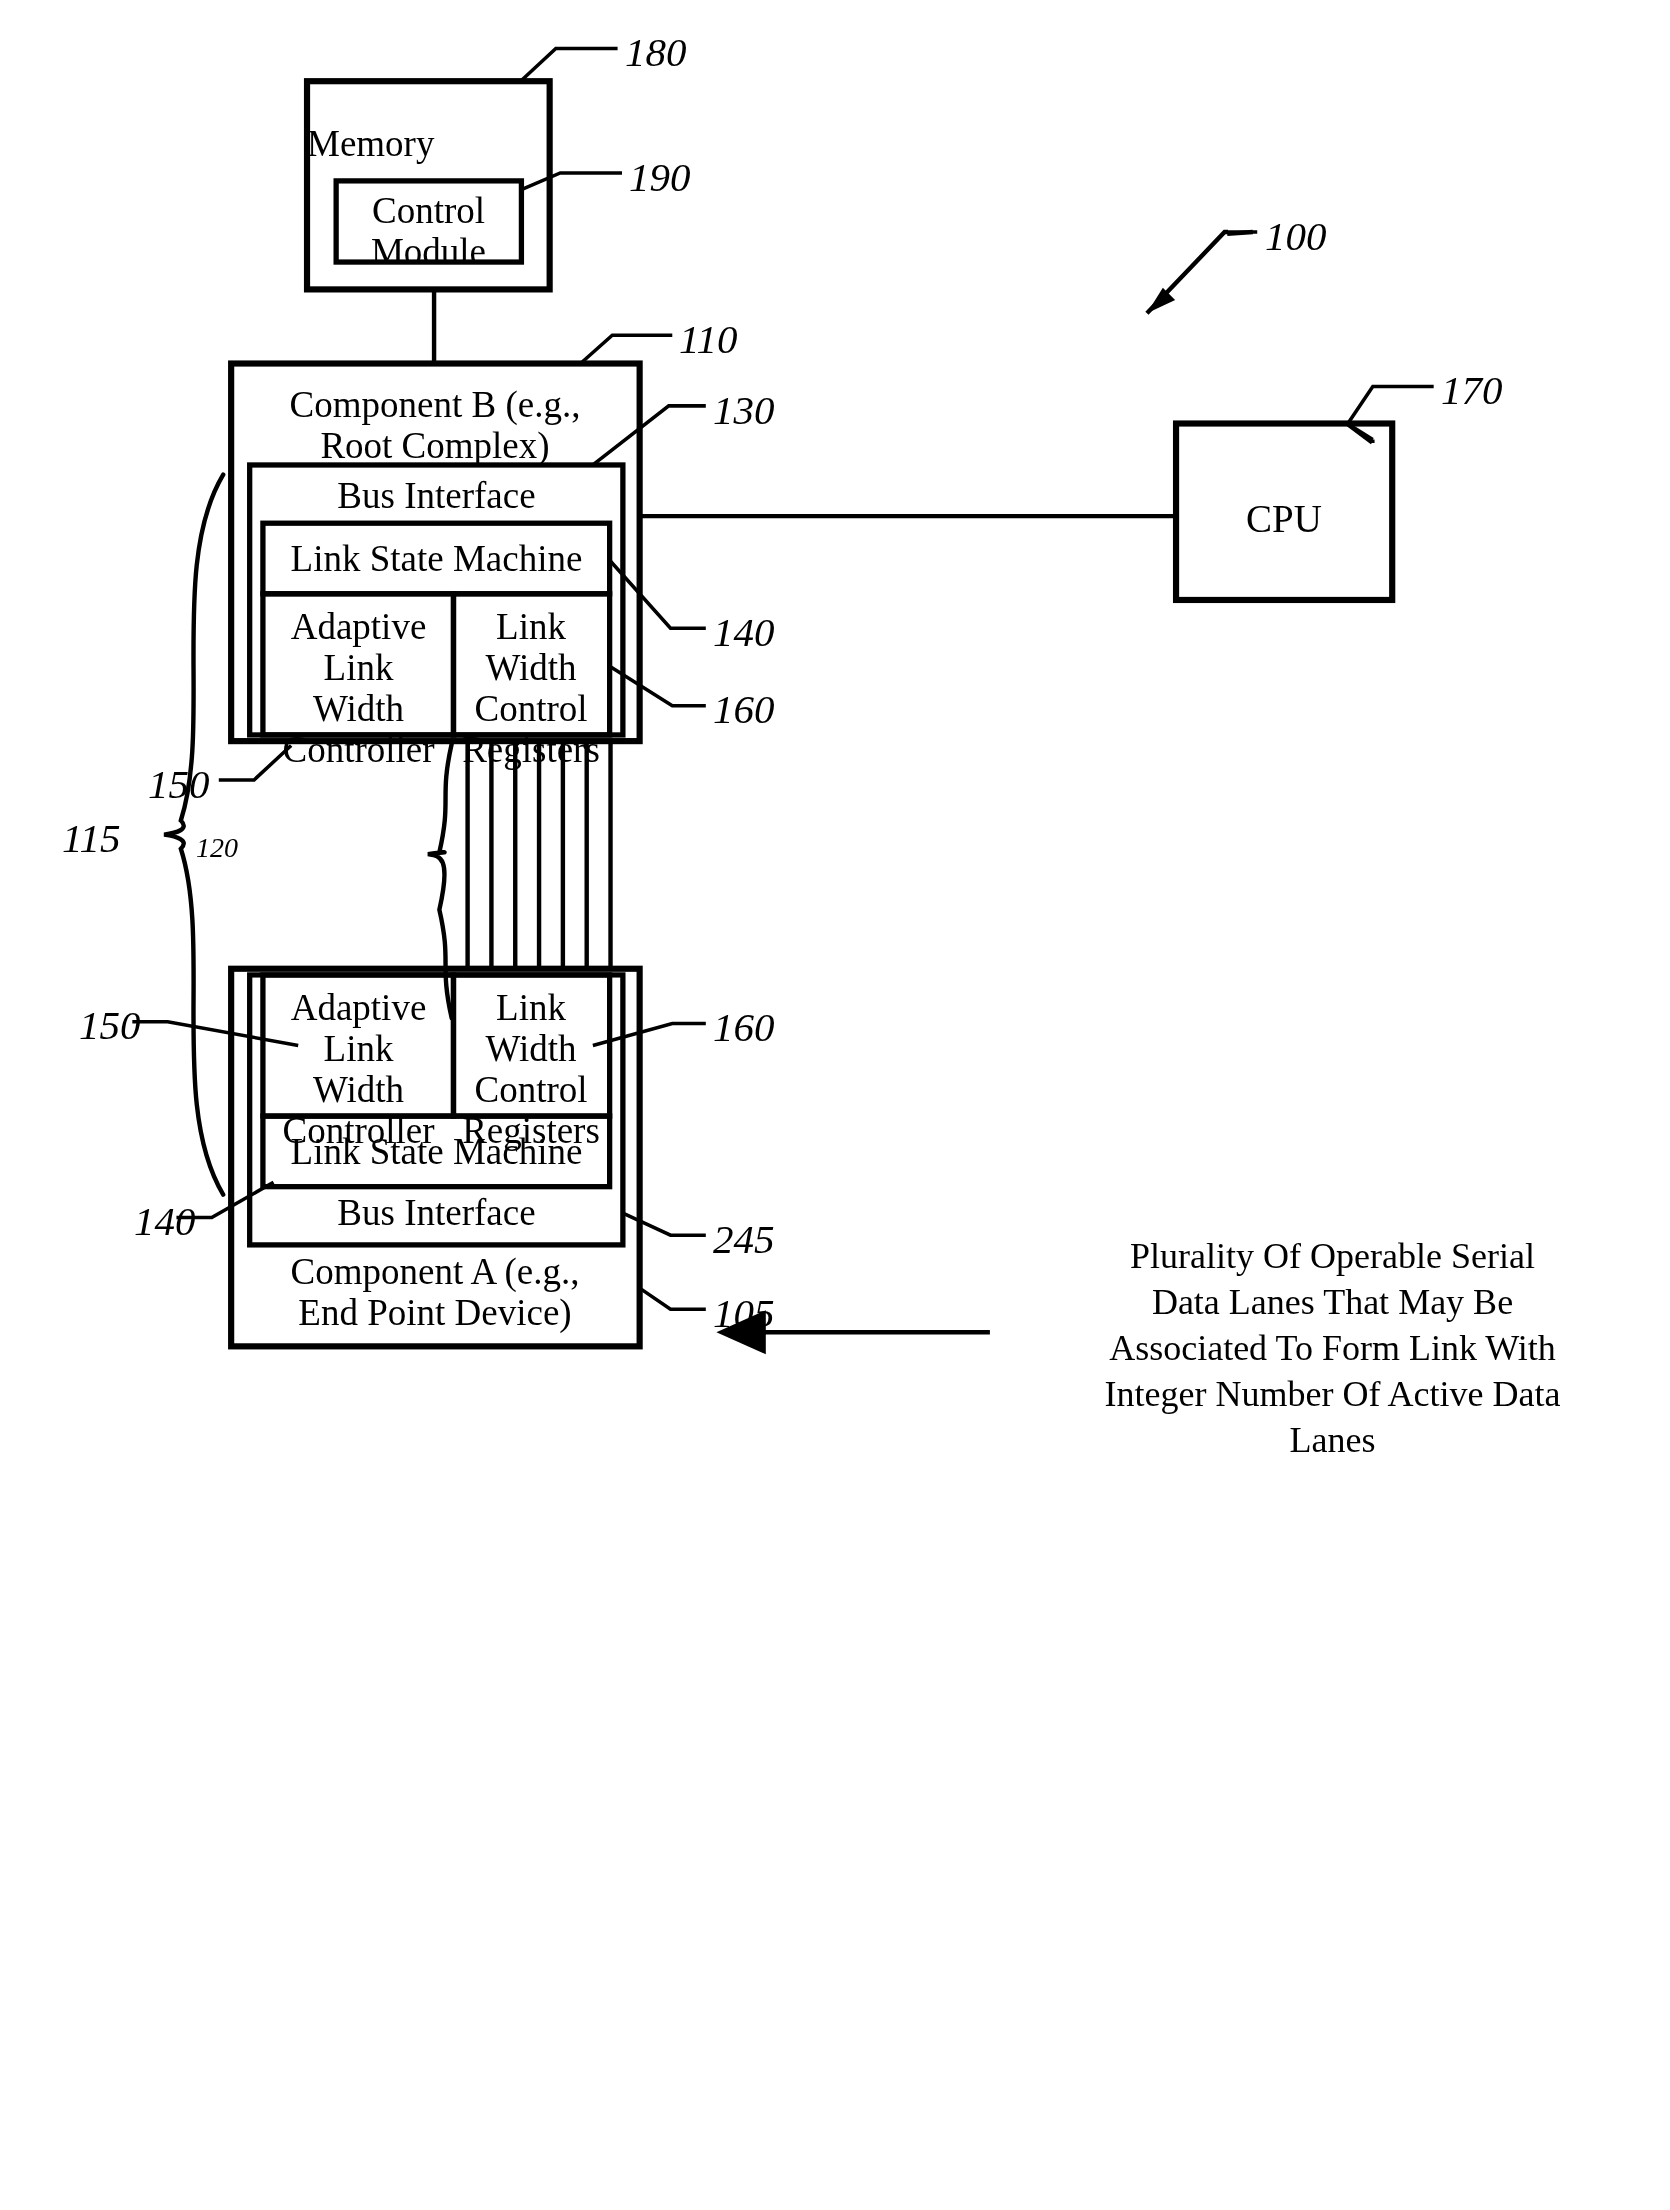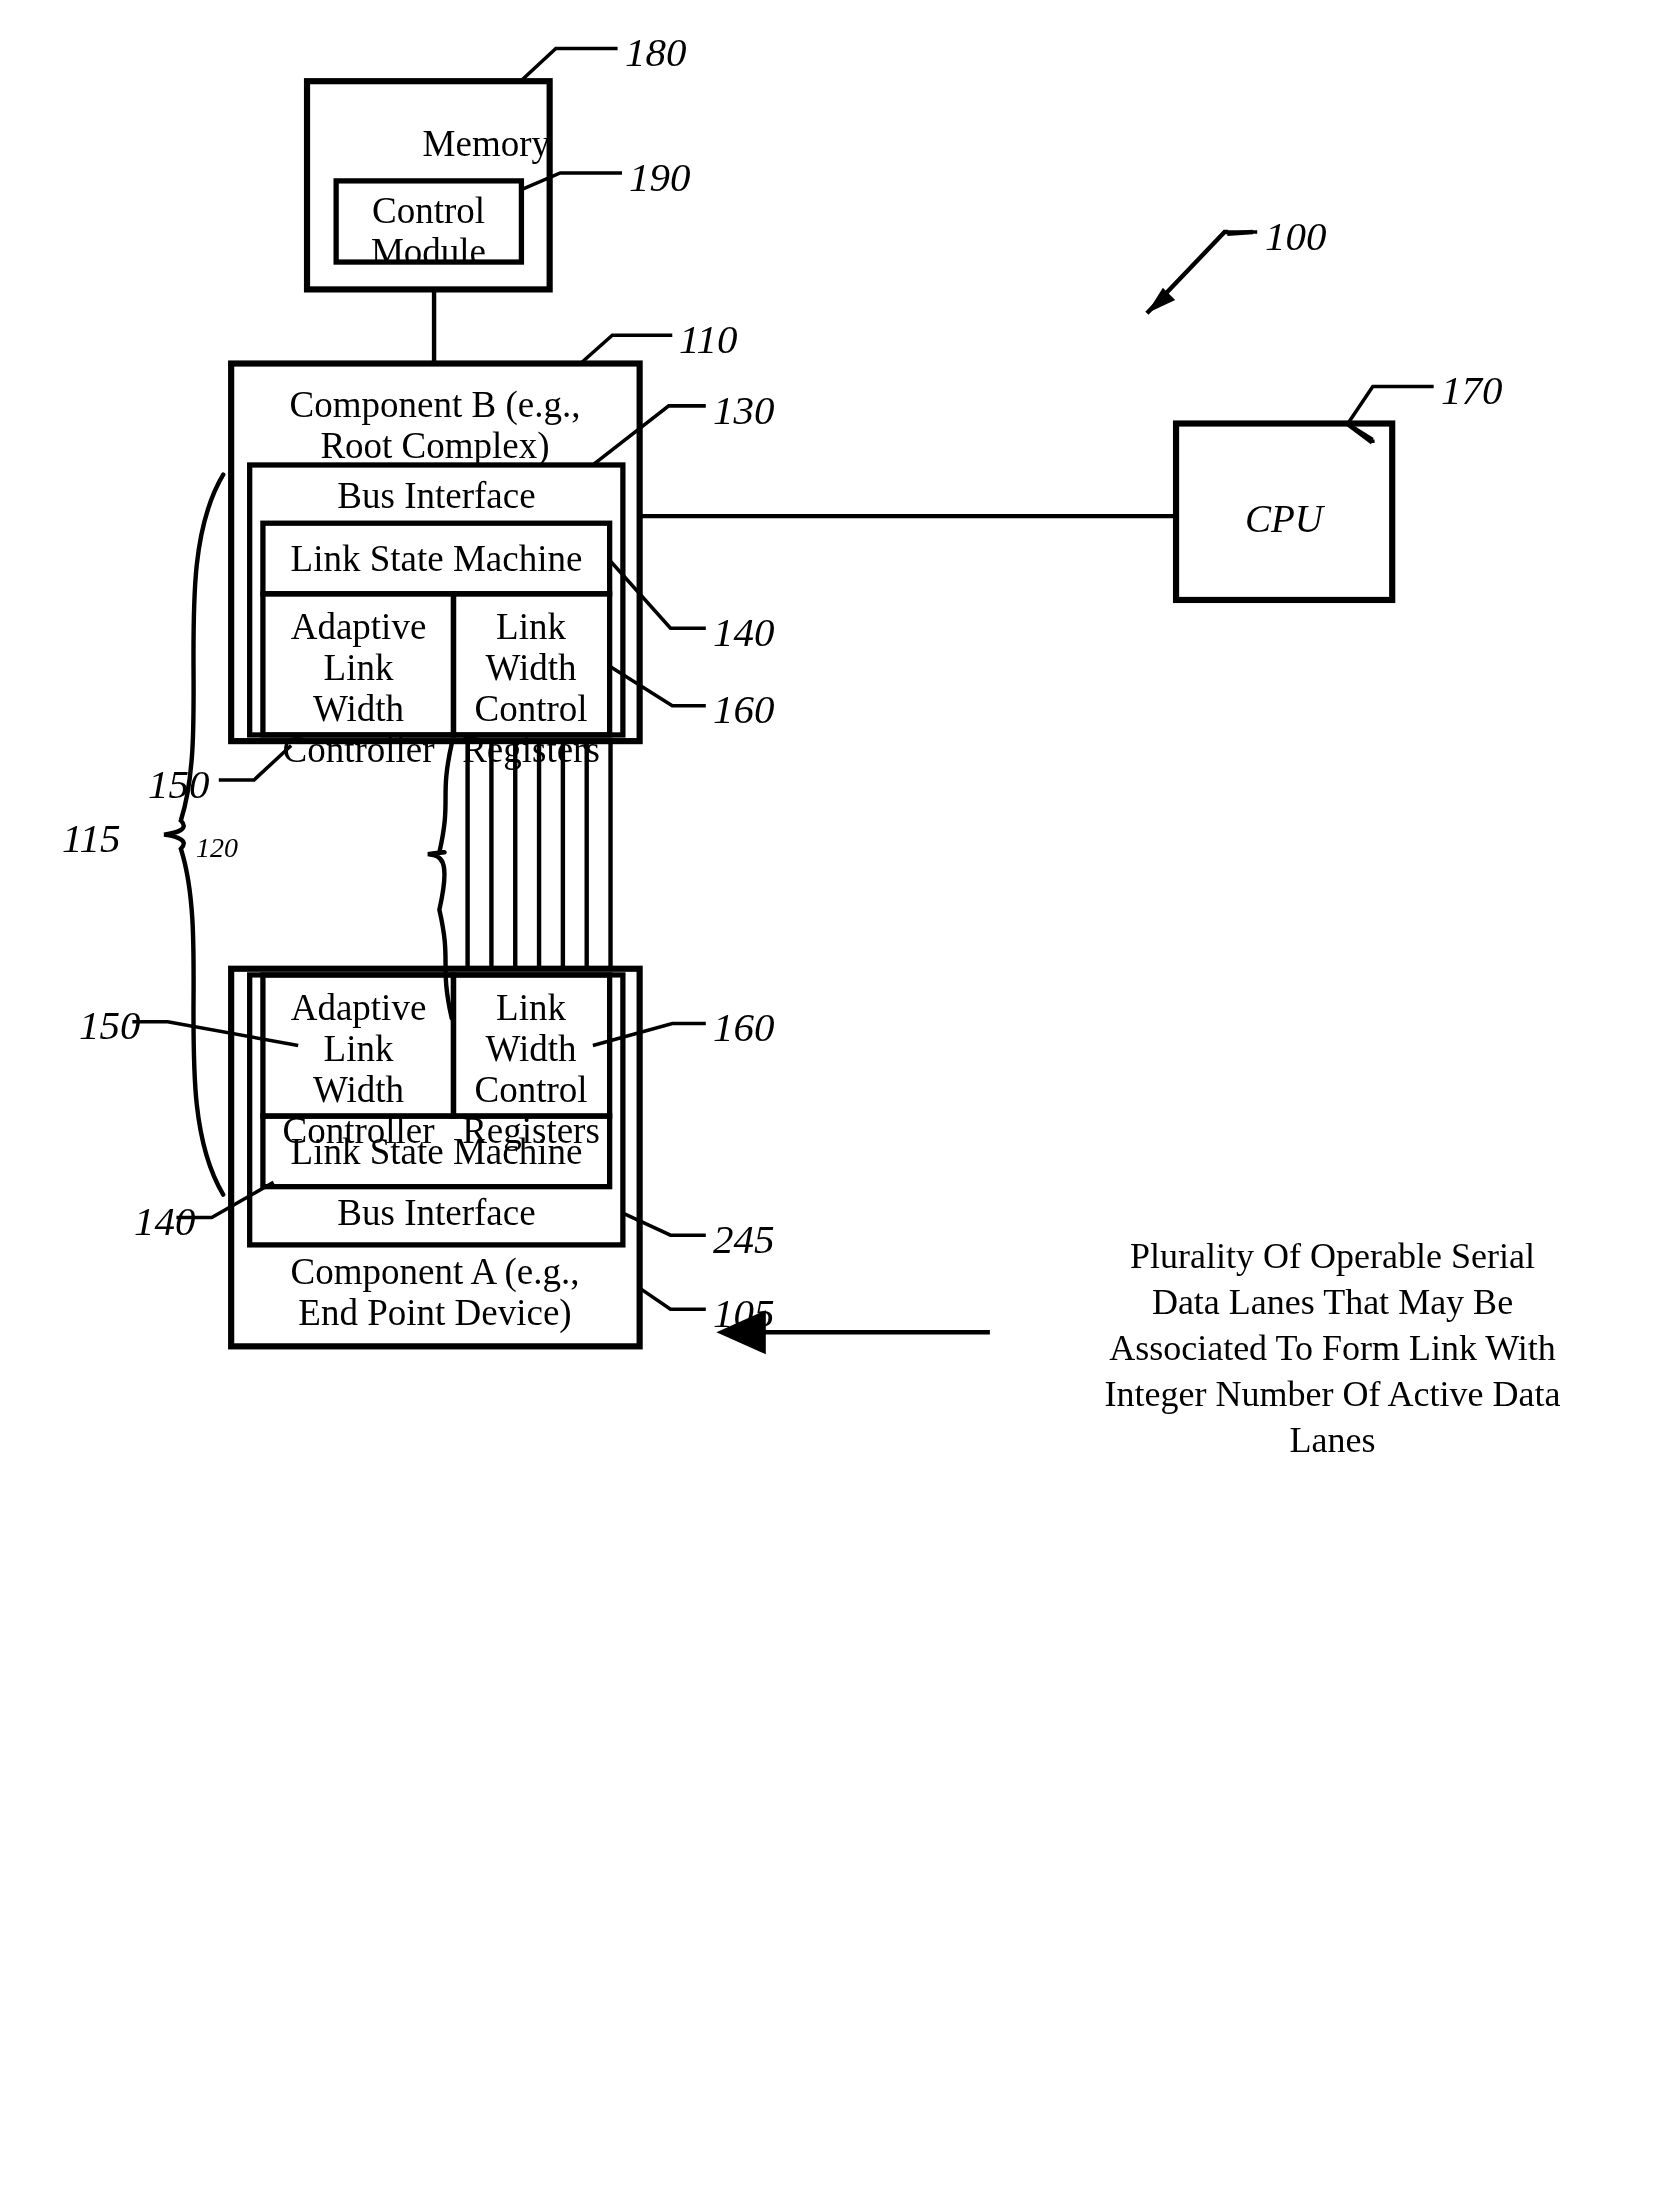--- a/index.html
+++ b/index.html
@@ -89,21 +89,21 @@
     <path class="lead" d="M 338 1185 L 190 1158 L 150 1158"></path>
     <path class="lead" d="M 672 1185 L 762 1160 L 800 1160"></path>
     <path class="lead" d="M 310 1340 L 240 1380 L 200 1380"></path>
     <path class="lead" d="M 706 1375 L 760 1400 L 800 1400"></path>
     <path class="lead" d="M 725 1460 L 760 1484 L 800 1484"></path>
 
   </svg>
 
   <div style="position:absolute;left:0;top:0;width:1671px;height:2211px;">
 
-    <div style="position:absolute;left:307px;top:122px;width:243px;text-align:right;font-size:37px;">Memory</div>
+    <div style="position:absolute;left:307px;top:122px;width:243px;text-align:left;font-size:37px;">Memory</div>
 
     <div style="position:absolute;left:336px;top:190px;width:185px;text-align:center;font-size:37px;line-height:41px;">
       <div>Control</div>
       <div>Module</div>
     </div>
 
     <div style="position:absolute;left:231px;top:384px;width:408px;text-align:center;font-size:37px;line-height:41px;">
       <div>Component B (e.g.,</div>
       <div>Root Complex)</div>
     </div>
@@ -117,21 +117,21 @@
       <div>Width</div>
       <div>Controller</div>
     </div>
 
     <div style="position:absolute;left:453px;top:606px;width:156px;text-align:center;font-size:37px;line-height:41px;">
       <div>Link Width</div>
       <div>Control</div>
       <div>Registers</div>
     </div>
 
-    <div style="position:absolute;left:1176px;top:496px;width:216px;text-align:center;font-size:39px;font-style:italic;">CPU</div>
+    <div style="position:absolute;left:1176px;top:496px;width:216px;text-align:center;font-size:39px;">CPU</div>
 
     <div style="position:absolute;left:263px;top:987px;width:191px;text-align:center;font-size:37px;line-height:41px;">
       <div>Adaptive Link</div>
       <div>Width</div>
       <div>Controller</div>
     </div>
 
     <div style="position:absolute;left:453px;top:987px;width:156px;text-align:center;font-size:37px;line-height:41px;">
       <div>Link Width</div>
       <div>Control</div>

